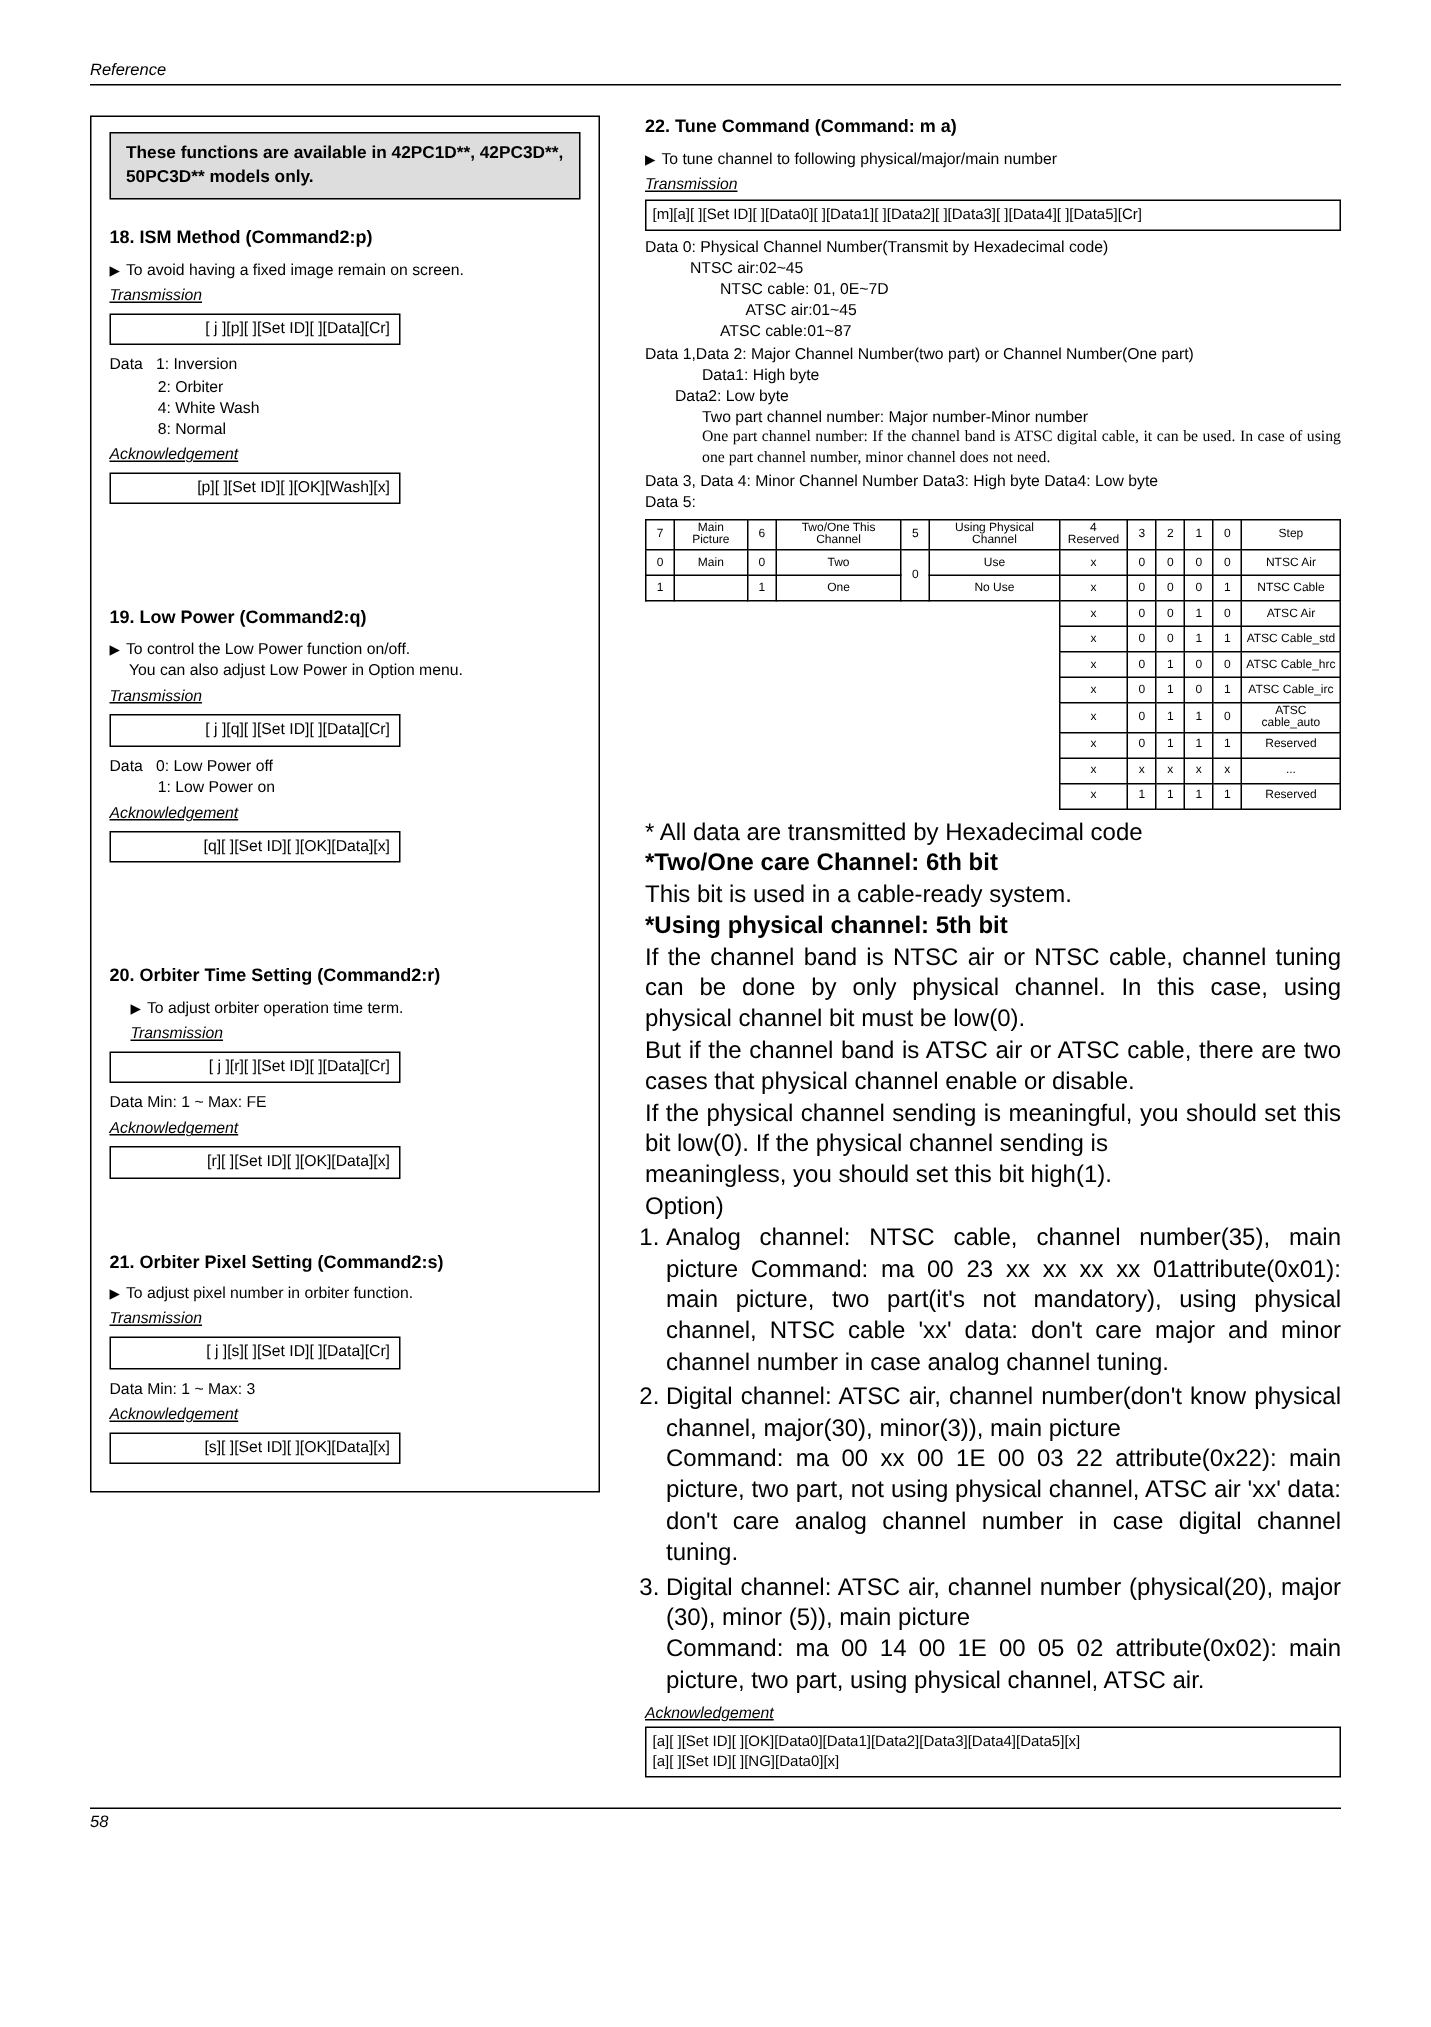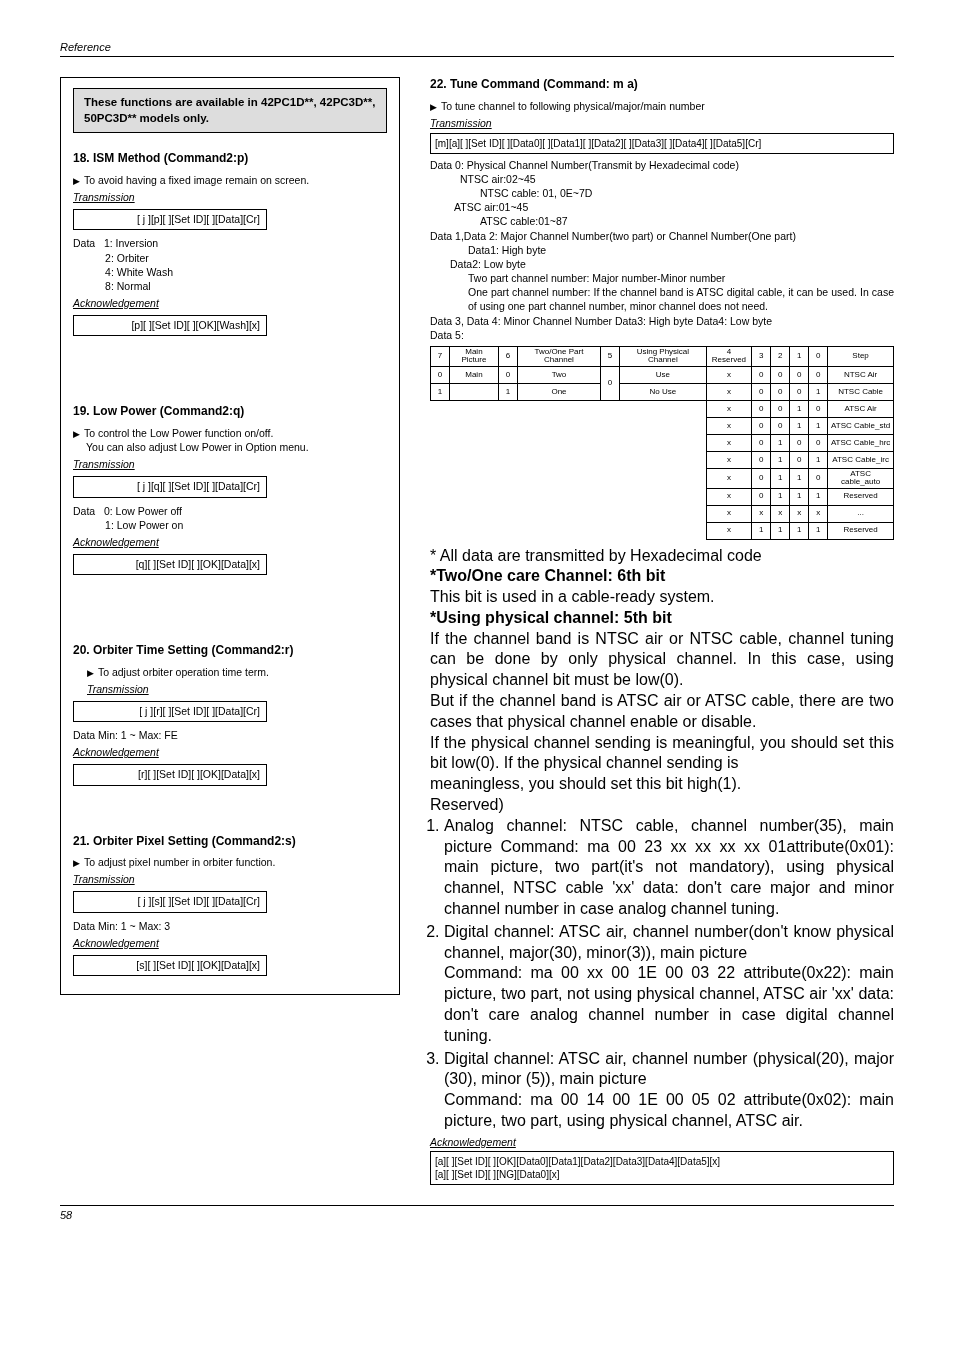--- a/index.html
+++ b/index.html
@@ -171,40 +171,40 @@
   <div class="col-right">
     <div class="cmd-title" style="margin-top:0;">22. Tune Command (Command: m a)</div>
     <div class="data-lines tri">To tune channel to following physical/major/main number</div>
     <span class="label-u">Transmission</span>
     <div class="frame-wide">[m][a][ ][Set ID][ ][Data0][ ][Data1][ ][Data2][ ][Data3][ ][Data4][ ][Data5][Cr]</div>
 
     <div class="rt-text">
       <span>Data  0: Physical Channel Number(Transmit by Hexadecimal code)</span><br>
       <span style="margin-left:30px;">NTSC air:02~45</span><br>
       <span style="margin-left:50px;">NTSC cable: 01, 0E~7D</span><br>
-      <span style="margin-left:24px;">ATSC air:01~45</span><br>
+      <span style="margin-left:67px;">ATSC air:01~45</span><br>
       <span style="margin-left:50px;">ATSC cable:01~87</span>
     </div>
     <div class="rt-text">
       <span>Data 1,Data 2: Major Channel Number(two part) or Channel Number(One part)</span><br>
       <span style="margin-left:38px;">Data1: High byte</span><br>
       <span style="margin-left:20px;">Data2: Low byte</span><br>
       <span style="margin-left:38px;">Two part channel number: Major number-Minor number</span><br>
-      <div style="margin-left:38px; text-align:justify;">One part channel number: If the channel band is ATSC digital cable, it can be used. In case of using one part channel number, minor channel does not need.</div>
+      <div style="margin-left:38px; text-align:justify;font-family:Liberation Serif, serif;">One part channel number: If the channel band is ATSC digital cable, it can be used. In case of using one part channel number, minor channel does not need.</div>
     </div>
     <div class="rt-text">Data 3, Data 4: Minor Channel Number Data3: High byte Data4: Low byte</div>
     <div class="rt-text">Data 5:</div>
 
     <table class="bit-table">
       <tbody>
           <tr>
         <td>7</td>
         <td class="wide-col">Main Picture</td>
         <td>6</td>
-        <td class="wide-col">Two/One Part Channel</td>
+        <td class="wide-col">Two/One This Channel</td>
         <td>5</td>
         <td class="wide-col">Using Physical Channel</td>
         <td>4 Reserved</td>
         <td>3</td>
         <td>2</td>
         <td>1</td>
         <td>0</td>
         <td class="step-col">Step</td>
       </tr>
       <tr>
@@ -353,21 +353,21 @@
 
     <div class="notes">
       <span>* All data are transmitted by Hexadecimal code</span><br>
       <b>*Two/One care Channel: 6th bit</b><br>
       <span>This bit is used in a cable-ready system.</span><br>
       <b>*Using physical channel: 5th bit</b><br>
       <span>If the channel band is NTSC air or NTSC cable, channel tuning can be done by only physical channel. In this case, using physical channel bit must be low(0).</span><br>
       <span>But if the channel band is ATSC air or ATSC cable, there are two cases that physical channel enable or disable.</span><br>
       <span>If the physical channel sending is meaningful, you should set this bit low(0). If the physical channel sending is</span><br>
       <span>meaningless, you should set this bit high(1).</span><br>
-      <span>Reserved)</span>
+      <span>Option)</span>
       <ol class="ex">
         <li>Analog channel: NTSC cable, channel number(35), main picture Command: ma 00 23 xx xx xx xx 01attribute(0x01): main picture, two part(it's not mandatory), using physical channel, NTSC cable 'xx' data: don't care major and minor channel number in case analog channel tuning.</li>
         <li style="white-space:pre-line;">Digital channel: ATSC air, channel number(don't know physical channel, major(30), minor(3)), main picture
 Command: ma 00 xx 00 1E 00 03 22 attribute(0x22): main picture, two part, not using physical channel, ATSC air 'xx' data: don't care analog channel number in case digital channel tuning.</li>
         <li style="white-space:pre-line;">Digital channel: ATSC air, channel number (physical(20), major (30), minor (5)), main picture
 Command: ma 00 14 00 1E 00 05 02 attribute(0x02): main picture, two part, using physical channel, ATSC air.</li>
       </ol>
     </div>
 
     <span class="label-u">Acknowledgement</span>

